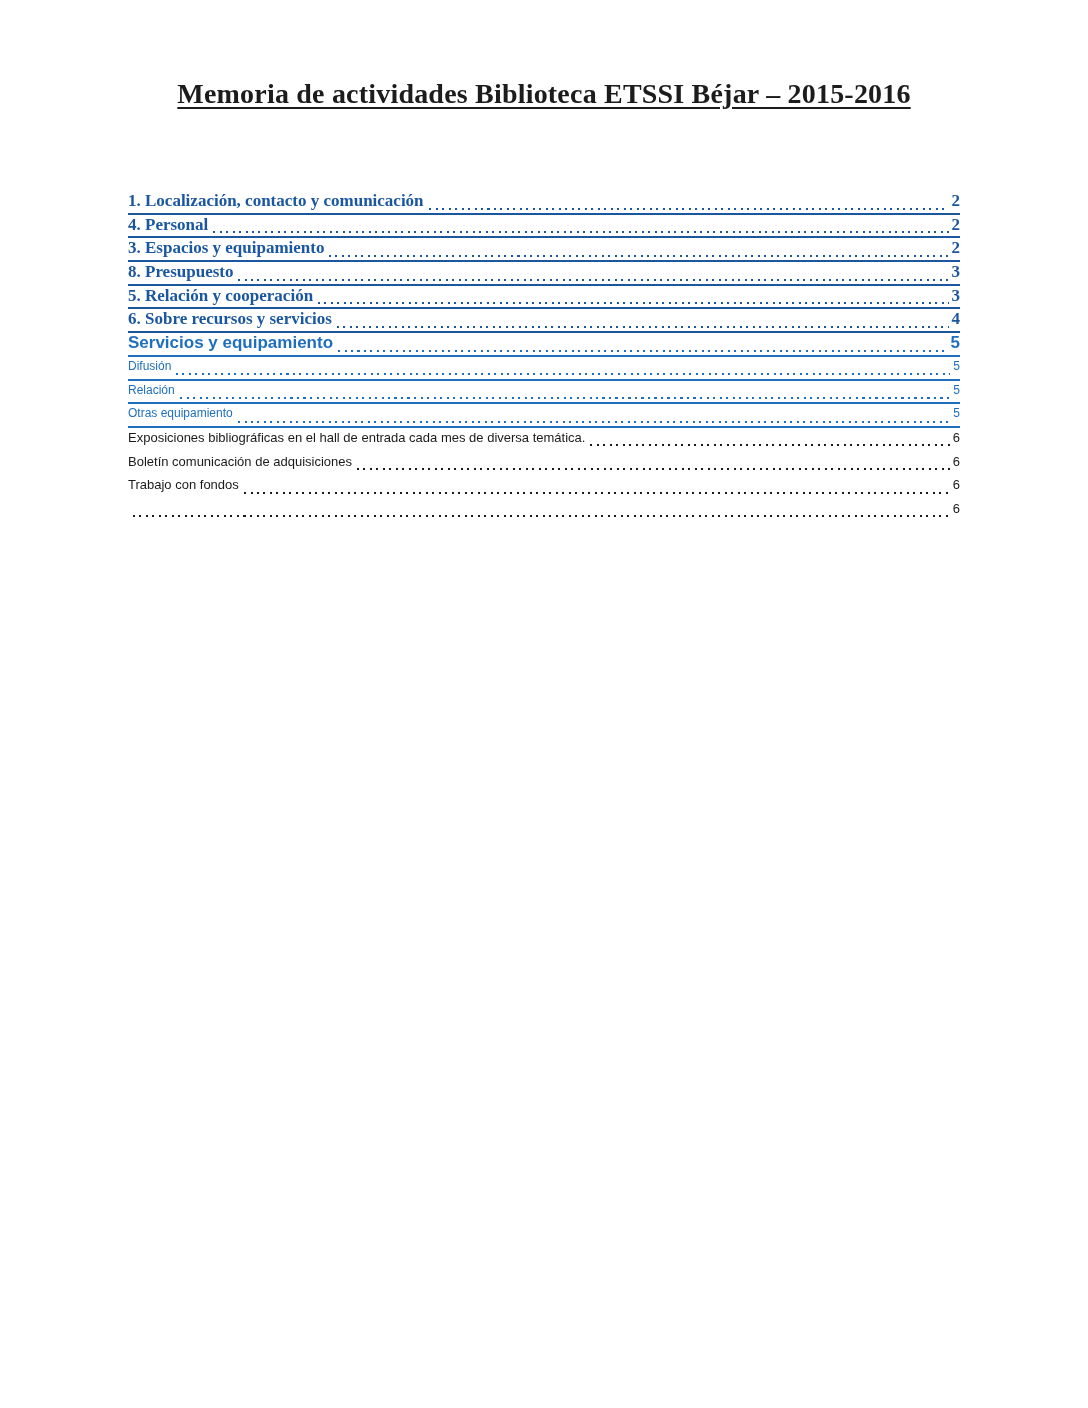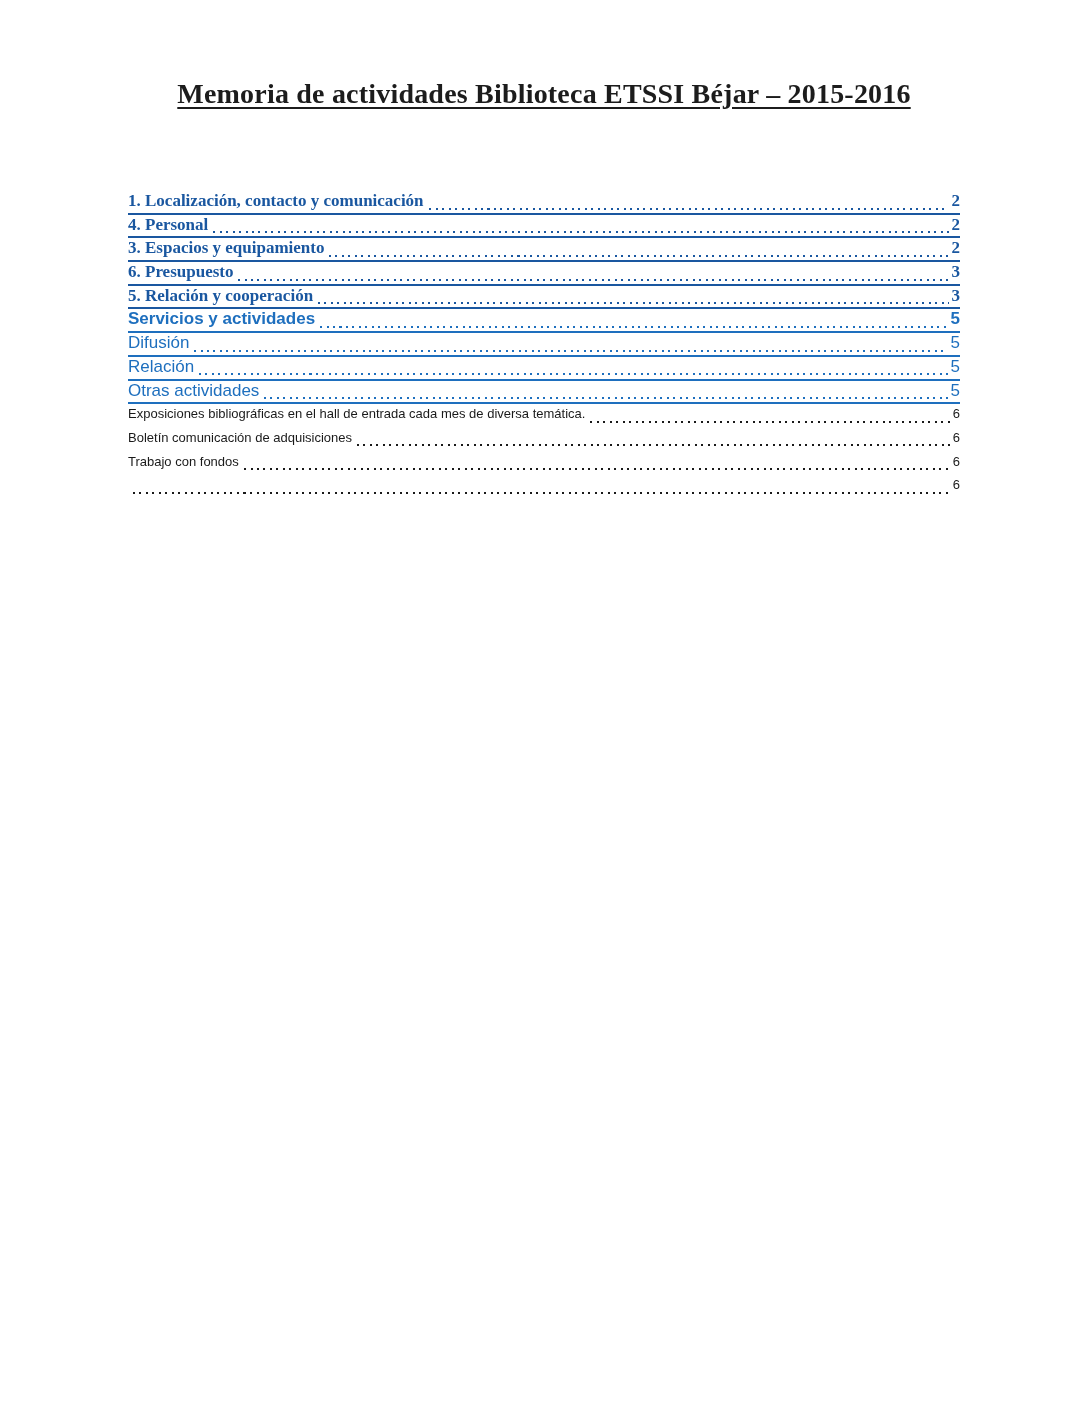--- a/index.html
+++ b/index.html
@@ -70,21 +70,21 @@
   }
   
   .g2 {
     font-weight: bold;
     font-size: 17px;
     color: #1e6fbe;
   }
   
   .g3 {
     font-weight: normal;
-    font-size: 17px;
+    font-size: 12px;
     color: #1e6fbe;
   }
   
   .g4 {
     font-weight: normal;
     font-size: 13px;
     color: #1a1a1a;
     cursor: default;
   }
 </style>
@@ -109,52 +109,57 @@
       <span class="toc-page">2</span>
     </div>
 
     <div class="toc-row g1 underlined">
       <span class="toc-label">3. Espacios y equipamiento</span>
       <span class="leader"></span>
       <span class="toc-page">2</span>
     </div>
 
     <div class="toc-row g1 underlined">
-      <span class="toc-label">6. Presupuesto</span>
+      <span class="toc-label">8. Presupuesto</span>
       <span class="leader"></span>
       <span class="toc-page">3</span>
     </div>
 
     <div class="toc-row g1 underlined">
       <span class="toc-label">5. Relación y cooperación</span>
       <span class="leader"></span>
       <span class="toc-page">3</span>
     </div>
 
+    <div class="toc-row g1 underlined">
+      <span class="toc-label">6. Sobre recursos y servicios</span>
+      <span class="leader"></span>
+      <span class="toc-page">4</span>
+    </div>
 
     <div class="toc-row g2 underlined">
-      <span class="toc-label">Servicios y actividades</span>
+      <span class="toc-label">Servicios y equipamiento</span>
       <span class="leader"></span>
       <span class="toc-page">5</span>
     </div>
 
     <div class="toc-row g3 underlined">
       <span class="toc-label">Difusión</span>
       <span class="leader"></span>
       <span class="toc-page">5</span>
     </div>
 
     <div class="toc-row g3 underlined">
       <span class="toc-label">Relación</span>
       <span class="leader"></span>
       <span class="toc-page">5</span>
     </div>
 
     <div class="toc-row g3 underlined">
-      <span class="toc-label">Otras actividades</span>
+      <span class="toc-label">Otras equipamiento</span>
       <span class="leader"></span>
       <span class="toc-page">5</span>
     </div>
 
     <div class="toc-row g4 plain">
       <span class="toc-label">Exposiciones bibliográficas en el hall de entrada cada mes de diversa temática.</span>
       <span class="leader"></span>
       <span class="toc-page">6</span>
     </div>
 

